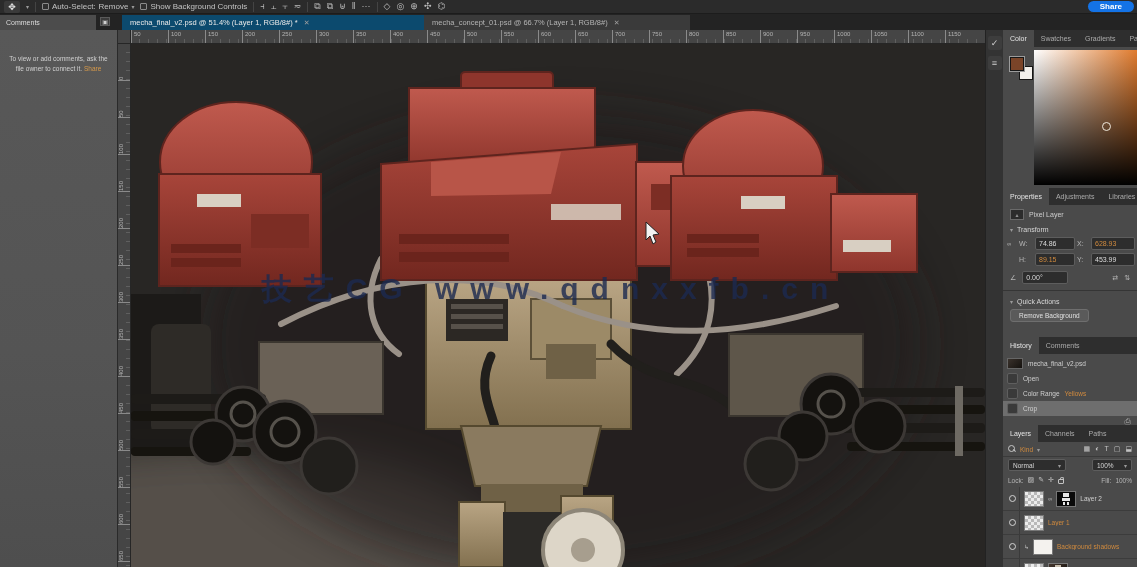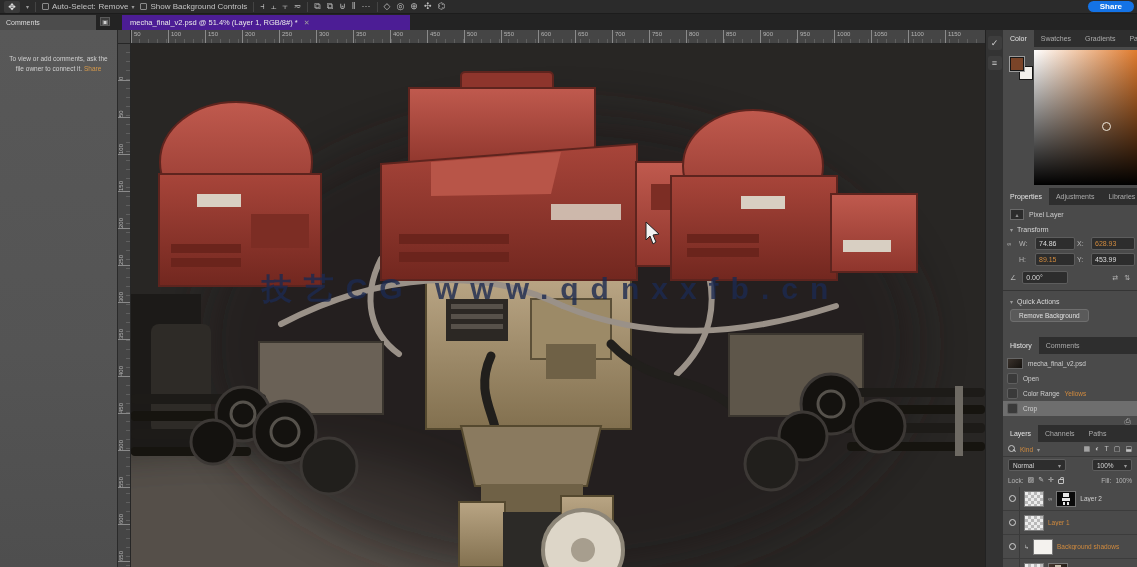--- a/index.html
+++ b/index.html
@@ -23,21 +23,21 @@
   .share-btn { position:absolute; right:3px; top:1px; background:#1473e6; color:#fff;
     border-radius:7px; font-size:8px; padding:1px 12px; font-weight:bold; }
   
   .tab-bar { position:absolute; left:0; top:14px; width:1137px; height:16px; background:#232323; }
   .left-panel-tab { position:absolute; left:0; top:1px; width:96px; height:15px; background:#4c4c4c;
     font-size:7px; color:#dcdcdc; display:flex; align-items:center; padding:0 6px; }
   .panel-menu-btn { position:absolute; left:100px; top:3px; width:10px; height:9px; background:#3b3b3b;
     border:1px solid #5a5a5a; font-size:6px; color:#cfcfcf; display:flex; align-items:center; justify-content:center; }
   .doc-tab { position:absolute; top:1px; height:15px; display:flex; align-items:center; gap:6px;
     font-size:7.5px; padding:0 8px; white-space:nowrap; overflow:hidden; }
-  .doc-tab.active { left:122px; width:288px; background:#4c1d95; color:#e9e9e9; }
+  .doc-tab.active { left:122px; width:325px; background:#0c4a6e; color:#e9e9e9; }
   .doc-tab.inactive { left:424px; width:266px; background:#3a3a3a; color:#b3b3b3; }
   .tab-close { font-size:7px; color:#9f9f9f; }
   
   .left-panel { position:absolute; left:0; top:30px; width:118px; height:537px;
     background:linear-gradient(180deg,#585858,#545454 60%,#4e4e4e); border-right:1px solid #2a2a2a; }
   .left-panel .msg { margin:24px 5px 0; font-size:6.5px; line-height:1.5; color:#d0d0d0; text-align:center; }
   .left-panel .link { color:#d89a4a; }
   
   .ruler-corner { position:absolute; left:118px; top:30px; width:13px; height:14px; background:#454545;
     border-right:1px solid #262626; border-bottom:1px solid #262626; }
@@ -172,20 +172,24 @@
     <span class="opt-icon">✣</span>
     <span class="opt-icon">⌬</span>
     <div class="share-btn">Share</div>
   </div>
 
   <div class="tab-bar">
     <div class="left-panel-tab">Comments</div>
     <div class="panel-menu-btn">▣</div>
     <div class="doc-tab active">
       <span>mecha_final_v2.psd @ 51.4% (Layer 1, RGB/8#) *</span>
+      <span class="tab-close">✕</span>
+    </div>
+    <div class="doc-tab inactive">
+      <span>mecha_concept_01.psd @ 66.7% (Layer 1, RGB/8#)</span>
       <span class="tab-close">✕</span>
     </div>
   </div>
 
   <div class="left-panel">
     <div class="msg">
       <span>To view or add comments, ask the file owner to connect it.</span>
       <span class="link">Share</span>
     </div>
   </div>

